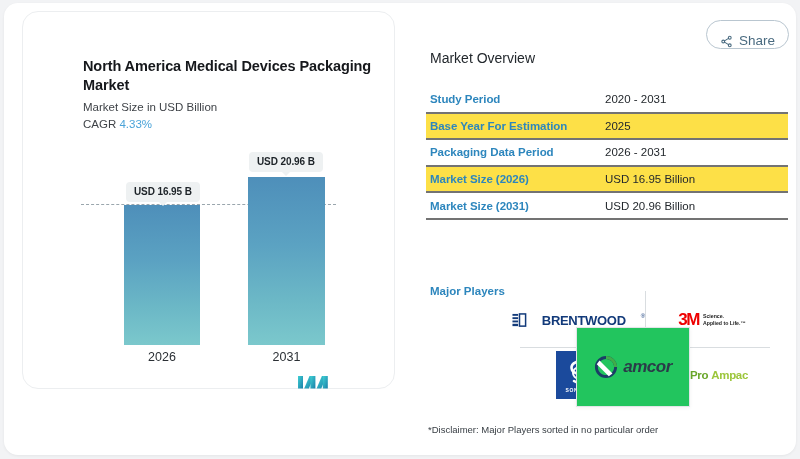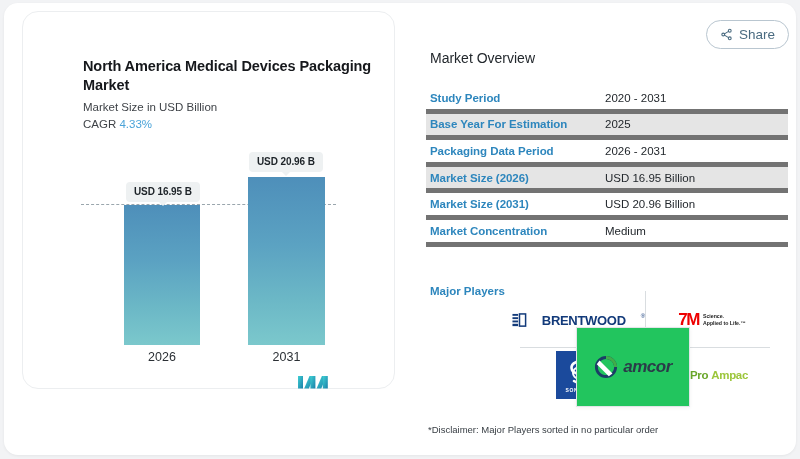--- a/index.html
+++ b/index.html
@@ -14,21 +14,21 @@
     background:#ffffff;border-radius:14px;
     box-shadow:0 1px 3px rgba(0,0,0,0.06);
   }
 
   
   .share-btn{
     position:absolute;left:702px;top:17px;
     width:83px;height:29px;
     border:1px solid #b9c6d0;border-radius:15px;
     background:#ffffff;
-    display:flex;align-items:center;justify-content:center;gap:6px;
+    display:flex;align-items:flex-end;justify-content:center;gap:6px;
     color:#4a6b80;font-size:13.5px;cursor:pointer;
     box-sizing:border-box;
   }
   .share-btn .share-ico{display:block;width:13px;height:13px;}
 
   
   .chart-card{
     position:absolute;left:18px;top:8px;width:373px;height:378px;
     background:#ffffff;border:1px solid #eceef0;border-radius:16px;
     box-sizing:border-box;
@@ -95,25 +95,25 @@
   
   .ov-title{
     position:absolute;left:426px;top:47px;
     font-size:14px;color:#23282d;
   }
   .ov-table{
     position:absolute;left:422px;top:84px;width:362px;
   }
   .ov-row{
     display:flex;align-items:center;height:26.6px;
-    border-bottom:5px solid #737373;
+    border-bottom:2px solid #737373;
     font-size:11.5px;
     box-sizing:border-box;
   }
-  .ov-row.alt{background:#e5e5e5;}
+  .ov-row.alt{background:#fde047;}
   .ov-row .k{width:175px;padding-left:4px;color:#2d86bd;font-weight:bold;letter-spacing:-0.05px;}
   .ov-row .v{color:#23282d;}
   .ov-row.last{border-bottom:none;}
 
   .mp-label{
     position:absolute;left:426px;top:282px;
     font-size:11.5px;color:#2d86bd;font-weight:bold;
   }
 
   
@@ -242,24 +242,20 @@
       <span class="v">2026 - 2031</span>
     </div>
     <div class="ov-row alt">
       <span class="k">Market Size (2026)</span>
       <span class="v">USD 16.95 Billion</span>
     </div>
     <div class="ov-row">
       <span class="k">Market Size (2031)</span>
       <span class="v">USD 20.96 Billion</span>
     </div>
-    <div class="ov-row">
-      <span class="k">Market Concentration</span>
-      <span class="v">Medium</span>
-    </div>
     <div class="ov-row last"></div>
   </div>
 
   <div class="mp-label">Major Players</div>
 
   <div class="players">
     <div class="pl-vline"></div>
     <div class="pl-hline"></div>
 
     <div class="pl-cell pc-tl">
@@ -271,21 +267,21 @@
           <rect x="0.5" y="11.5" width="6" height="2.5" fill="#123a7a"></rect>
           <rect x="8" y="1" width="6.5" height="13" fill="none" stroke="#123a7a" stroke-width="1.6"></rect>
         </svg>
         <span class="txt">BRENTWOOD</span>
         <span class="reg">®</span>
       </span>
     </div>
 
     <div class="pl-cell pc-tr">
       <span class="mmm">
-        <span class="big">7M</span>
+        <span class="big">3M</span>
         <span class="tag">
           <span>Science.</span><br>
           <span>Applied to Life.™</span>
         </span>
       </span>
     </div>
 
     <div class="pl-cell pc-bl">
       <span class="sonoco">
         <svg width="26" height="28" viewBox="0 0 26 28">

